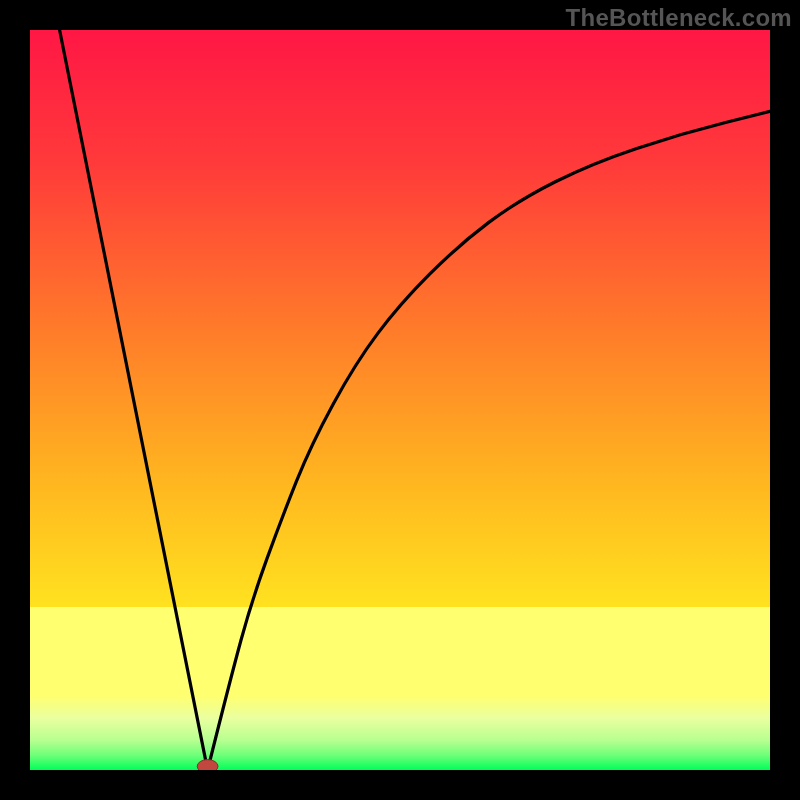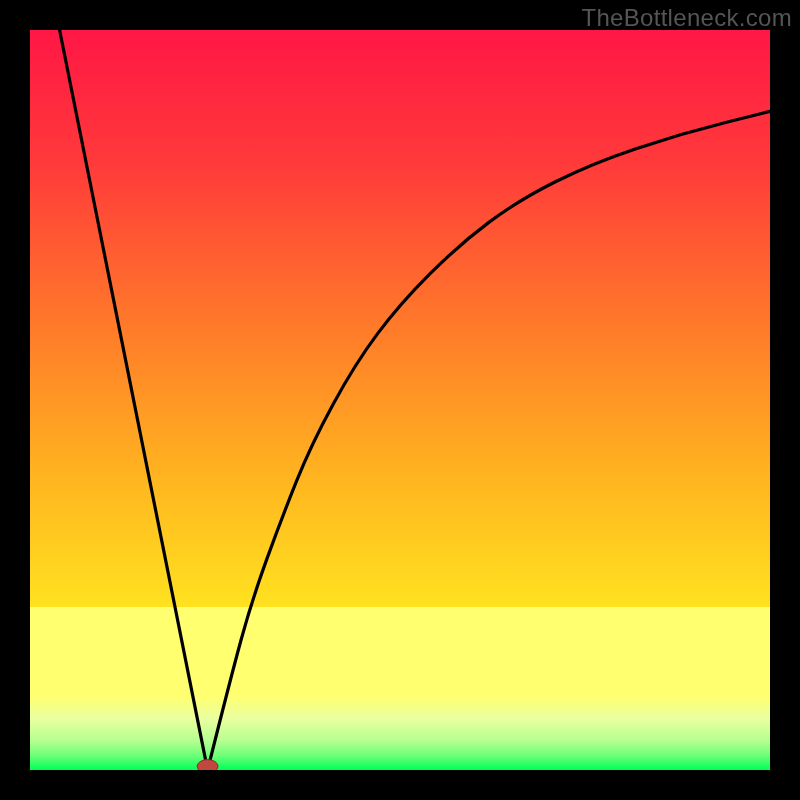--- a/index.html
+++ b/index.html
@@ -23,21 +23,21 @@
     top: 30px;
     width: 740px;
     height: 740px;
   }
   .watermark {
     position: absolute;
     top: 4px;
     right: 8px;
     color: #555;
     font-size: 24px;
-    font-weight: 400;
+    font-weight: 700;
     letter-spacing: 0.3px;
     user-select: none;
   }
 </style>
 </head>
 <body>
 
 <div class="frame">
   <svg class="plot" viewBox="0 0 740 740" preserveAspectRatio="none">
     <defs>

